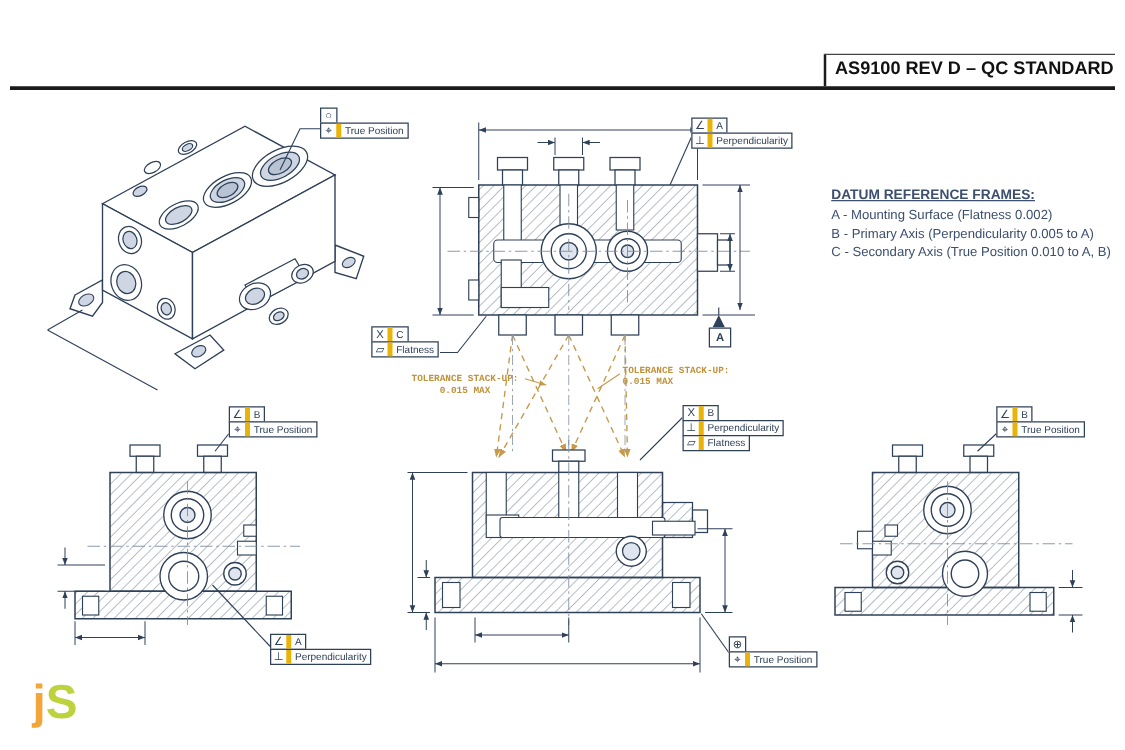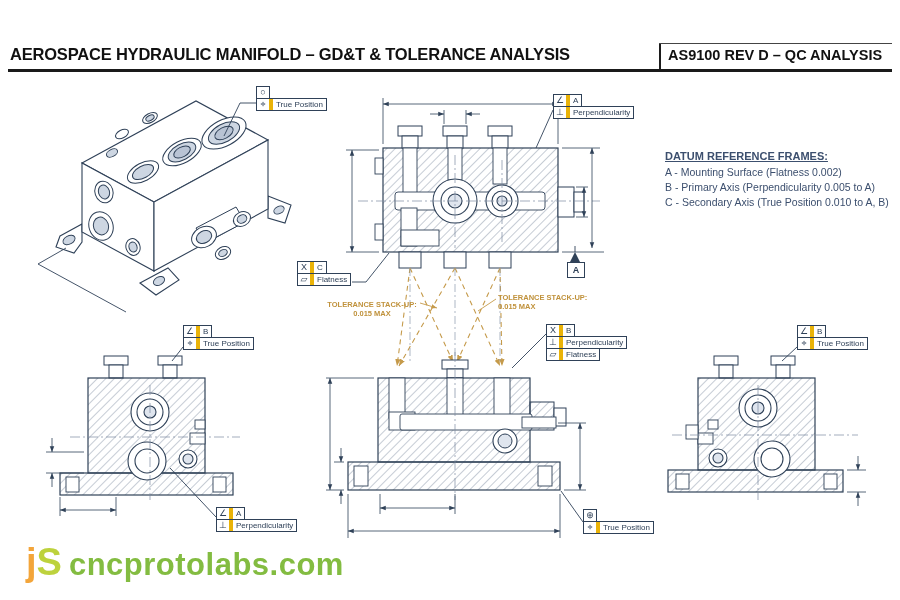--- a/index.html
+++ b/index.html
@@ -26,38 +26,37 @@
   .fcf .row + .row .box{margin-top:-1px;}
   .fcf .cell{font-size:8px;line-height:11px;height:11px;padding:0 3px;border-left:4px solid #eab308;white-space:nowrap;}
   .fcf .cell:first-child{border-left:none;}
   .fcf .sym{font-size:9px;min-width:8px;text-align:center;padding:0 2px;}
 
   
   .dflag{width:16px;height:14px;border:1.2px solid #2f4158;background:#fff;color:#2f4158;
          font-size:9px;font-weight:bold;text-align:center;line-height:14px;}
 
   
-  .stack{color:#c0923c;font-weight:bold;font-size:7.5px;line-height:9px;}
+  .stack{color:#c0923c;font-weight:bold;font-size:7.5px;line-height:9px;font-family:Liberation Mono, monospace;}
   .stack .l2{text-align:center;}
 
   
   #logo{left:26px;top:541px;display:flex;align-items:baseline;}
   #logo .j{font-size:38px;font-weight:bold;color:#f3a53a;}
   #logo .s{font-size:38px;font-weight:bold;color:#bdd23d;}
   #logo .dom{font-size:31px;font-weight:bold;color:#83bc41;margin-left:7px;letter-spacing:0.5px;}
 </style>
 </head>
 <body>
 
 <div id="sheet">
 
-  <div class="abs" id="title">AEROSPACE HYDRAULIC MANIFOLD – GD&amp;T &amp; TOLERANCE ANALYSIS</div>
   <div class="abs" id="hdr-topline"></div>
   <div class="abs" id="hdr-divider"></div>
-  <div class="abs" id="standard">AS9100 REV D – QC ANALYSIS</div>
+  <div class="abs" id="standard">AS9100 REV D – QC STANDARD</div>
   <div class="abs" id="hdr-rule"></div>
 
   <svg class="abs" style="left:0;top:72px" width="900" height="478" viewBox="0 72 900 478">
     <defs>
       <pattern id="hatch" width="6" height="6" patternUnits="userSpaceOnUse" patternTransform="rotate(45)">
         <line x1="0" y1="0" x2="0" y2="6" stroke="#5a6b85" stroke-width="0.7"></line>
       </pattern>
       <marker id="ma" viewBox="0 0 10 10" refX="9" refY="5" markerWidth="8" markerHeight="8" orient="auto-start-reverse">
         <path d="M0,1.5 L9,5 L0,8.5 z" fill="#2f4158"></path>
       </marker>
@@ -436,16 +435,15 @@
     <div class="l2">0.015 MAX</div>
   </div>
   <div class="abs stack" style="left:498px;top:293px;width:110px">
     <div>TOLERANCE STACK-UP:</div>
     <div>0.015 MAX</div>
   </div>
 
   <div class="abs" id="logo">
     <span class="j">j</span>
       <span class="s">S</span>
-    <span class="dom">cncprotolabs.com</span>
   </div>
 
 </div>
 
 </body></html>

